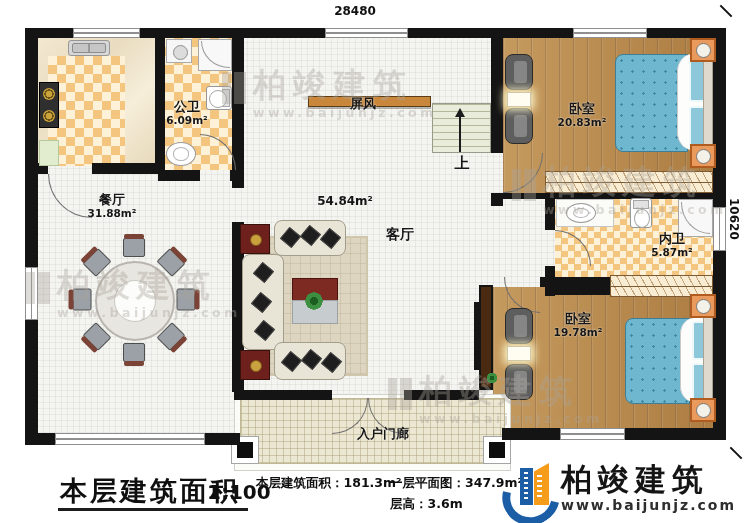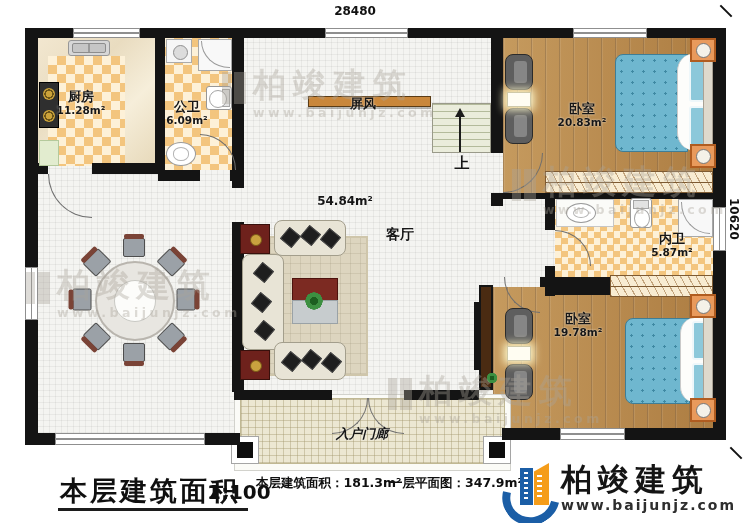--- a/index.html
+++ b/index.html
@@ -268,65 +268,66 @@
       </span>
   </div>
   <div class="wm" style="left:388px;top:374px;">
     <span class="wm-icon"></span>
     <span>
         <span class="wm-name">柏竣建筑</span>
         <span class="wm-url">www.baijunjz.com</span>
       </span>
   </div>
 
-  <div class="room-label" style="left:48px;top:90px;width:66px;">
-    <span class="rname">厨房</span>
-    <span class="rarea">11.28m²</span>
-  </div>
   <div class="room-label" style="left:162px;top:100px;width:50px;">
     <span class="rname">公卫</span>
     <span class="rarea">6.09m²</span>
   </div>
+  <div class="room-label" style="left:82px;top:193px;width:60px;">
+    <span class="rname">餐厅</span>
+    <span class="rarea">31.88m²</span>
+  </div>
   <div class="room-label" style="left:315px;top:195px;width:60px;">
     <span class="rarea" style="font-size:12px;">54.84m²</span>
   </div>
   <div class="room-label" style="left:380px;top:227px;width:40px;">
     <span class="rname" style="font-size:14px;">客厅</span>
   </div>
   <div class="room-label" style="left:550px;top:102px;width:64px;">
     <span class="rname">卧室</span>
     <span class="rarea">20.83m²</span>
   </div>
   <div class="room-label" style="left:644px;top:232px;width:56px;">
     <span class="rname">内卫</span>
     <span class="rarea">5.87m²</span>
   </div>
   <div class="room-label" style="left:546px;top:312px;width:64px;">
     <span class="rname">卧室</span>
     <span class="rarea">19.78m²</span>
   </div>
-  <div class="room-label" style="left:328px;top:427px;width:68px;font-style:italic;">
+  <div class="room-label" style="left:349px;top:427px;width:68px;">
     <span class="rname">入户门廊</span>
   </div>
   <div class="room-label" style="left:340px;top:97px;width:46px;">
     <span class="rname">屏风</span>
   </div>
   <div class="room-label" style="left:452px;top:155px;width:20px;">
     <span class="rname" style="font-size:15px;">上</span>
   </div>
 
   <div class="ftitle">本层建筑面积</div>
   <div class="fscale">1:100</div>
   <div class="funder"></div>
 
   <div class="stats" style="left:256px;top:472px;">
     <div><span>本层建筑面积：</span><span>181.3m²</span></div>
   </div>
   <div class="stats" style="left:390px;top:472px;">
     <div><span>一层平面图：</span><span>347.9m²</span></div>
+    <div><span>层高：</span><span>3.6m</span></div>
   </div>
 
   <div class="logo-icon">
     <i class="swoosh"></i>
     <i class="bldg-blue"></i>
     <i class="bldg-orange"></i>
   </div>
   <div class="brand-name">柏竣建筑</div>
   <div class="brand-url">www.baijunjz.com</div>
 

